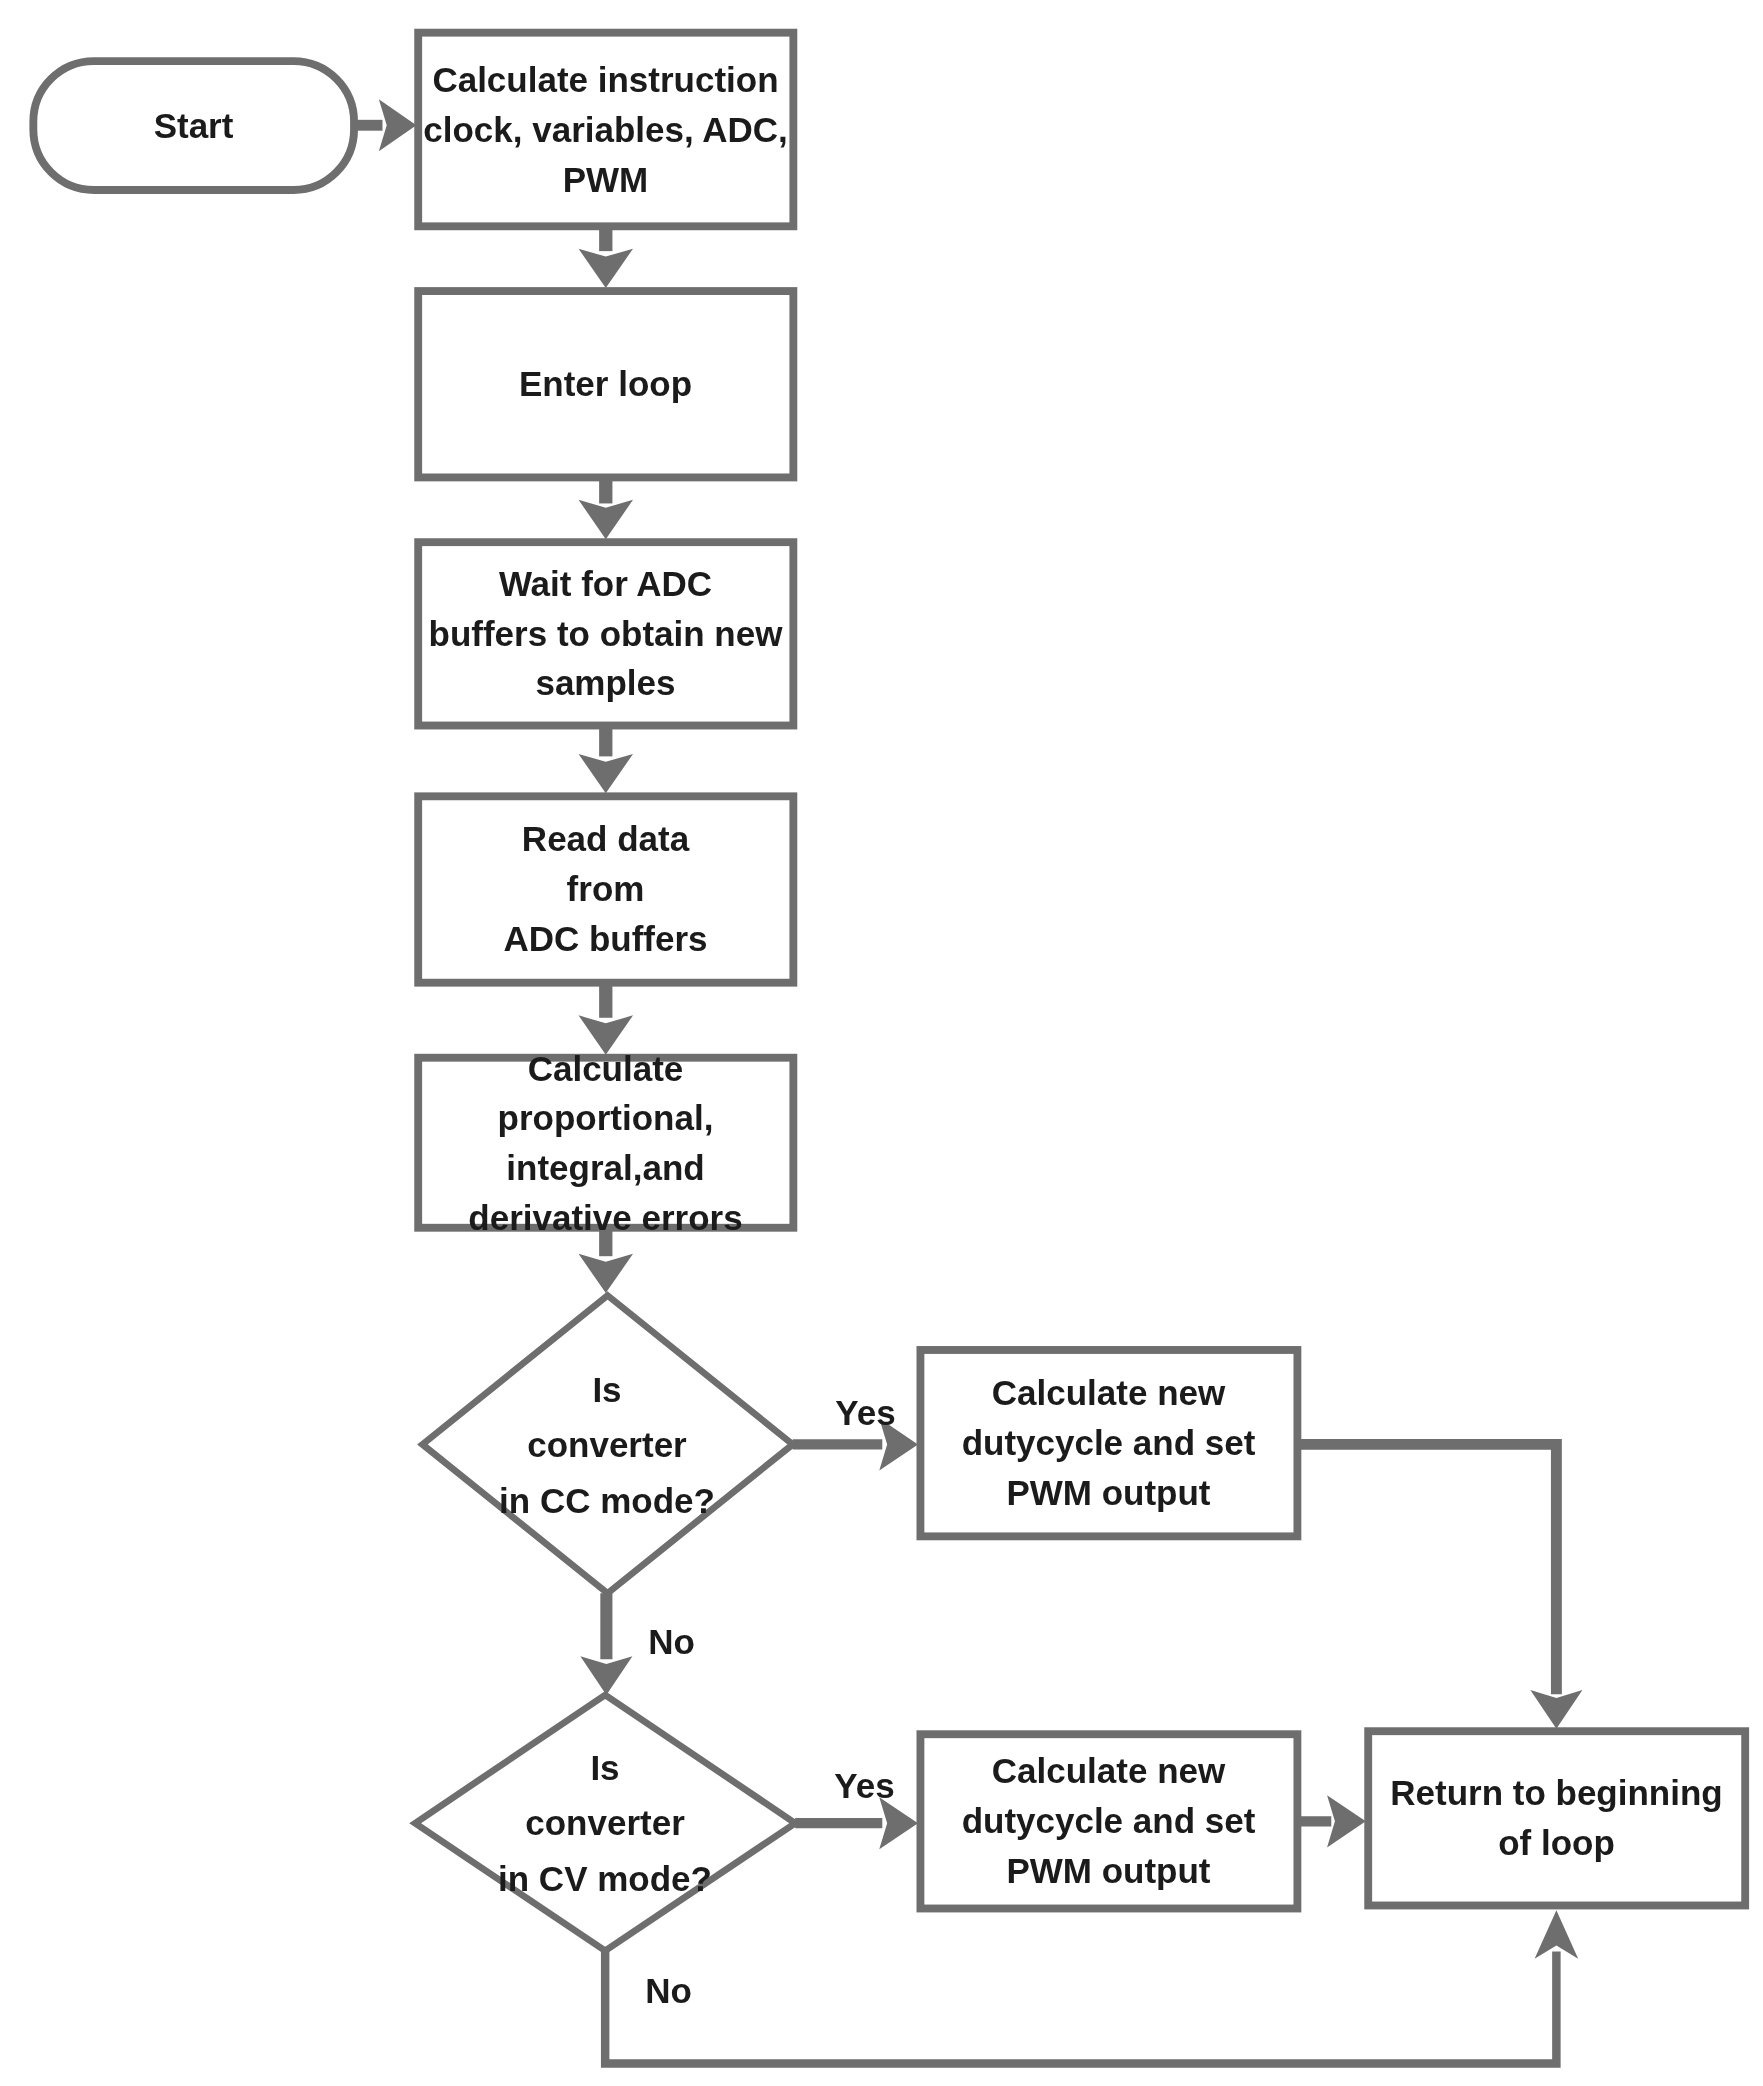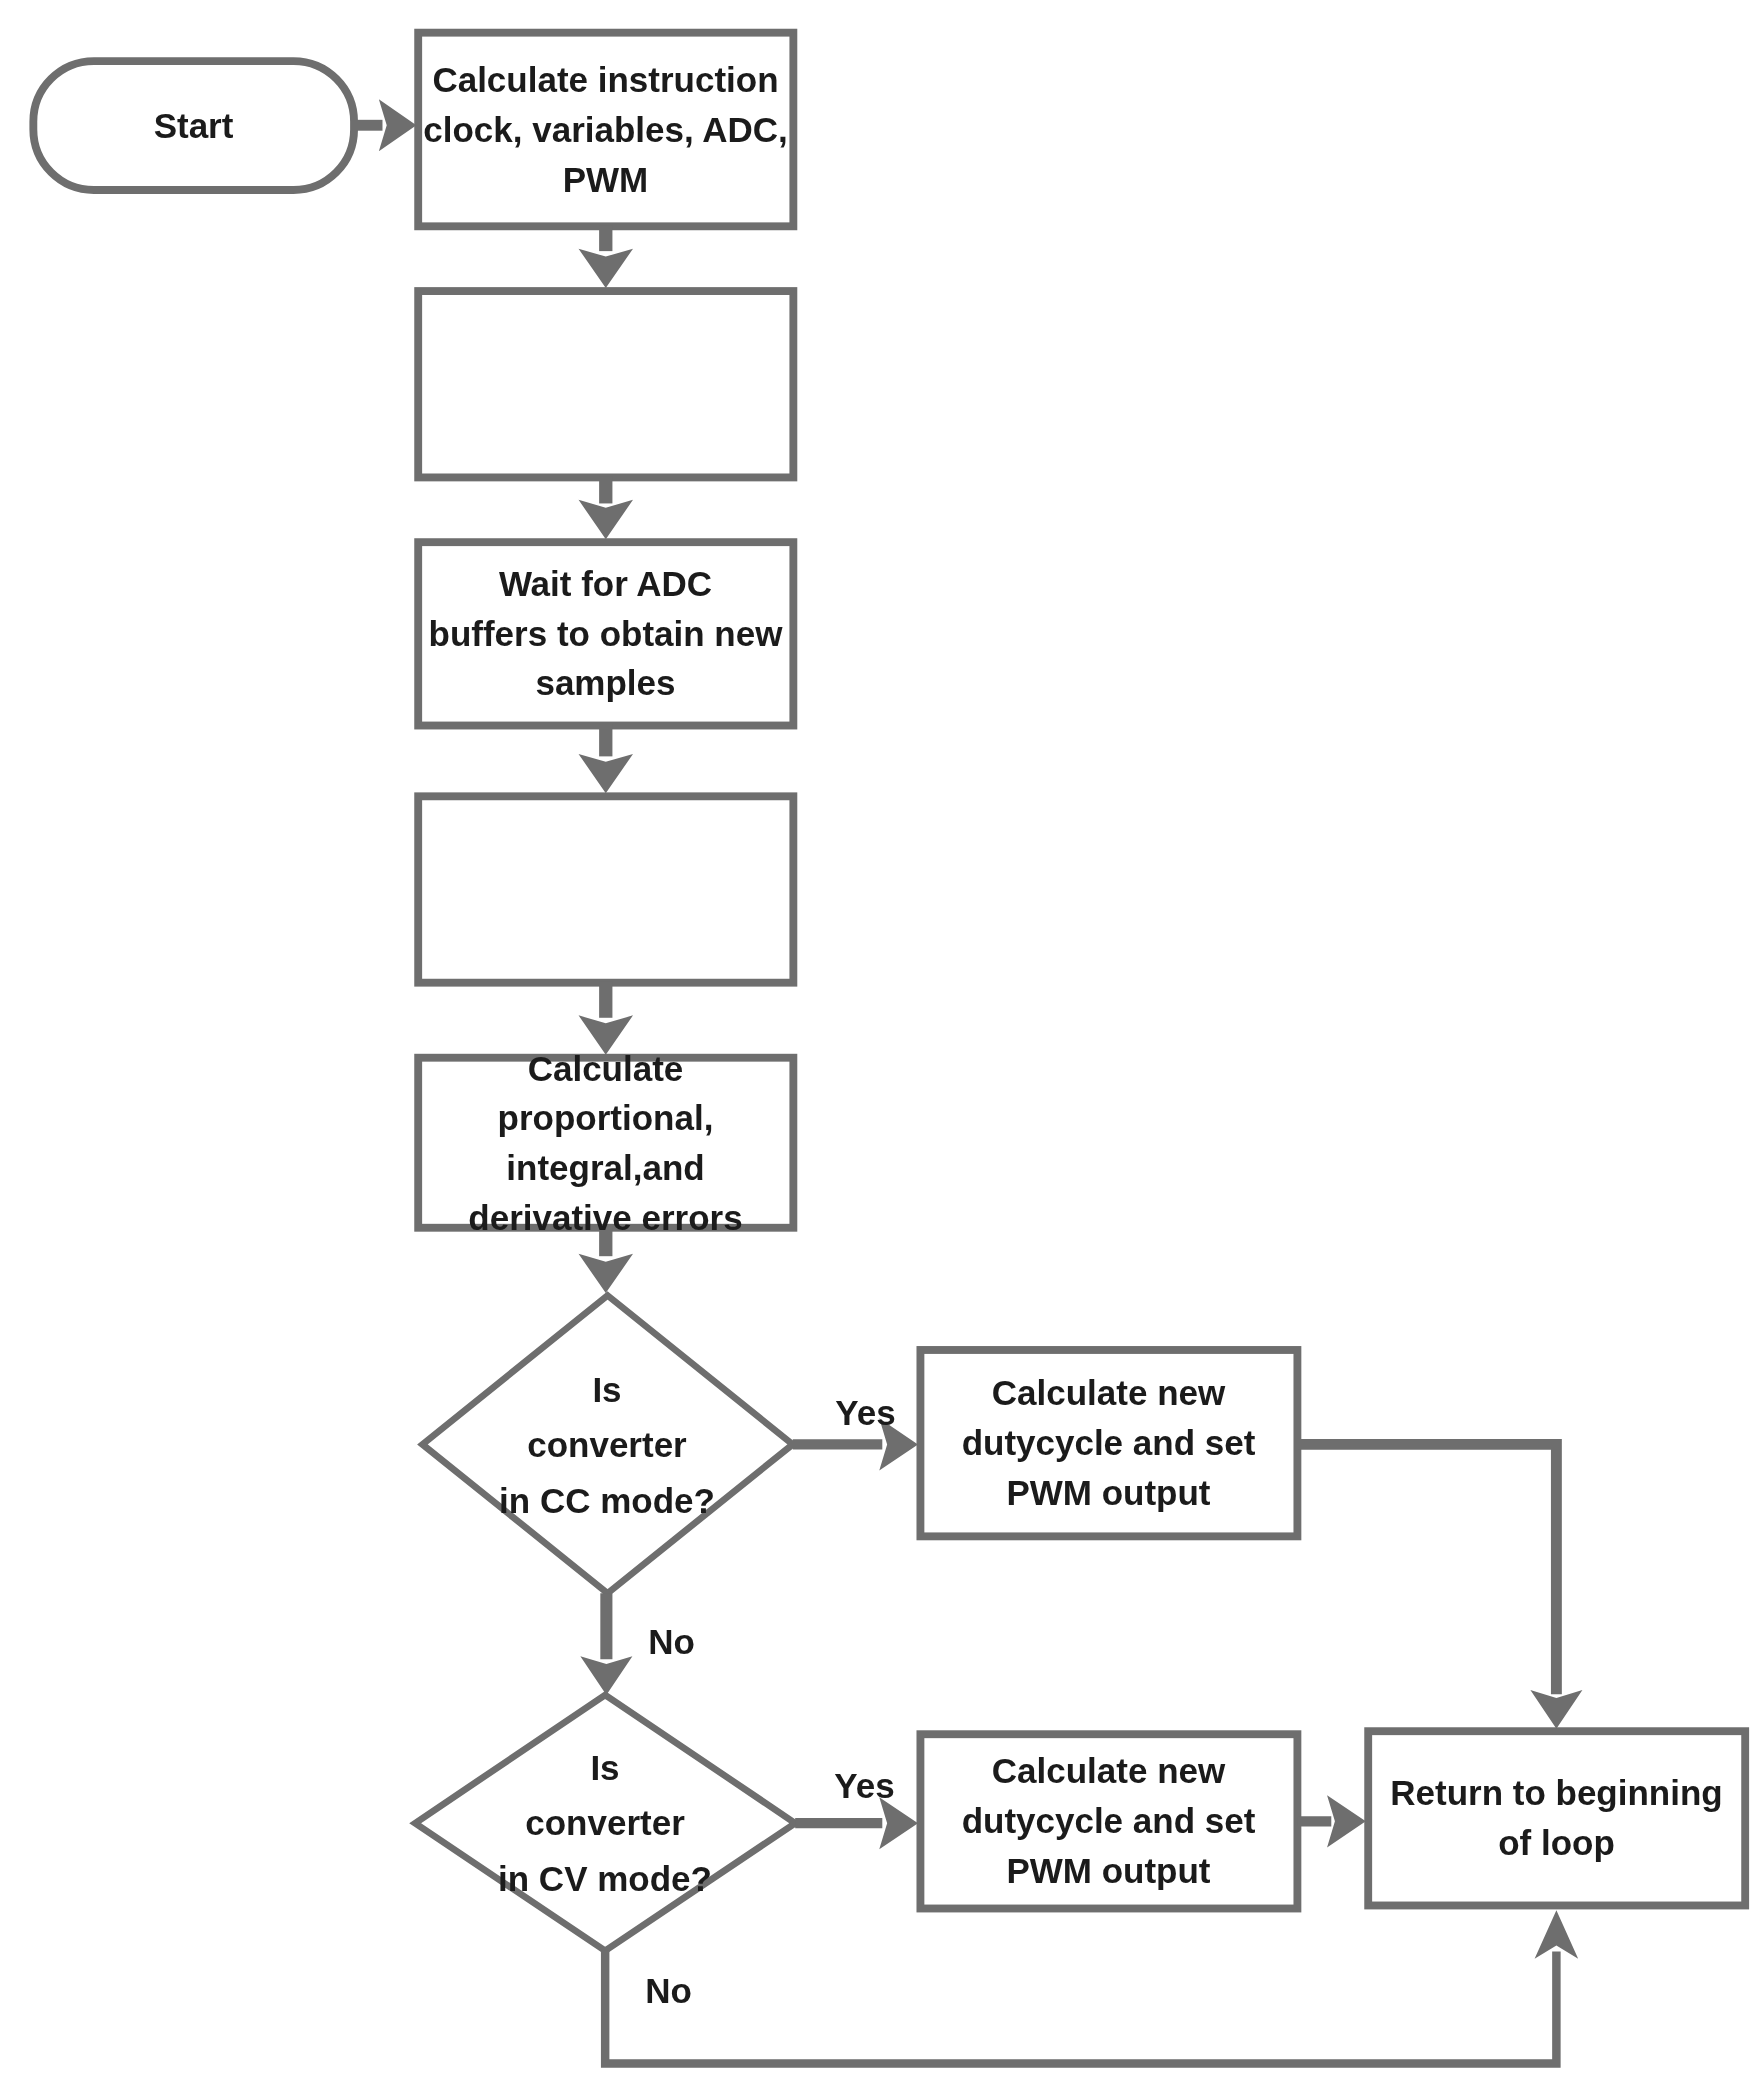--- a/index.html
+++ b/index.html
@@ -123,25 +123,29 @@
     <polyline class="conn" points="1000,3224 1000,3410 2572,3410 2572,3225" stroke-width="14"></polyline>
     <polygon class="head" points="2572,3157 2536,3237 2572,3215 2608,3237"></polygon>
   </svg>
 
   <div class="node-label" style="left:33px; top:61px; width:321px; height:129px;">Start</div>
 
   <div class="node-label" style="left:418px; top:33px; width:375px; height:194px;">Calculate instruction
 clock, variables, ADC,
 PWM</div>
 
+  <div class="node-label" style="left:418px; top:291px; width:375px; height:186px;">Enter loop</div>
 
   <div class="node-label" style="left:418px; top:542px; width:375px; height:183px;">Wait for ADC
 buffers to obtain new
 samples</div>
 
+  <div class="node-label" style="left:418px; top:796px; width:375px; height:186px;">Read data
+from
+ADC buffers</div>
 
   <div class="node-label" style="left:418px; top:1058px; width:375px; height:170px;">Calculate
 proportional,
 integral,and
 derivative errors</div>
 
   <div class="node-label diamond-label" style="left:422px; top:1296px; width:370px; height:298px;">Is
 converter
 in CC mode?</div>
 

